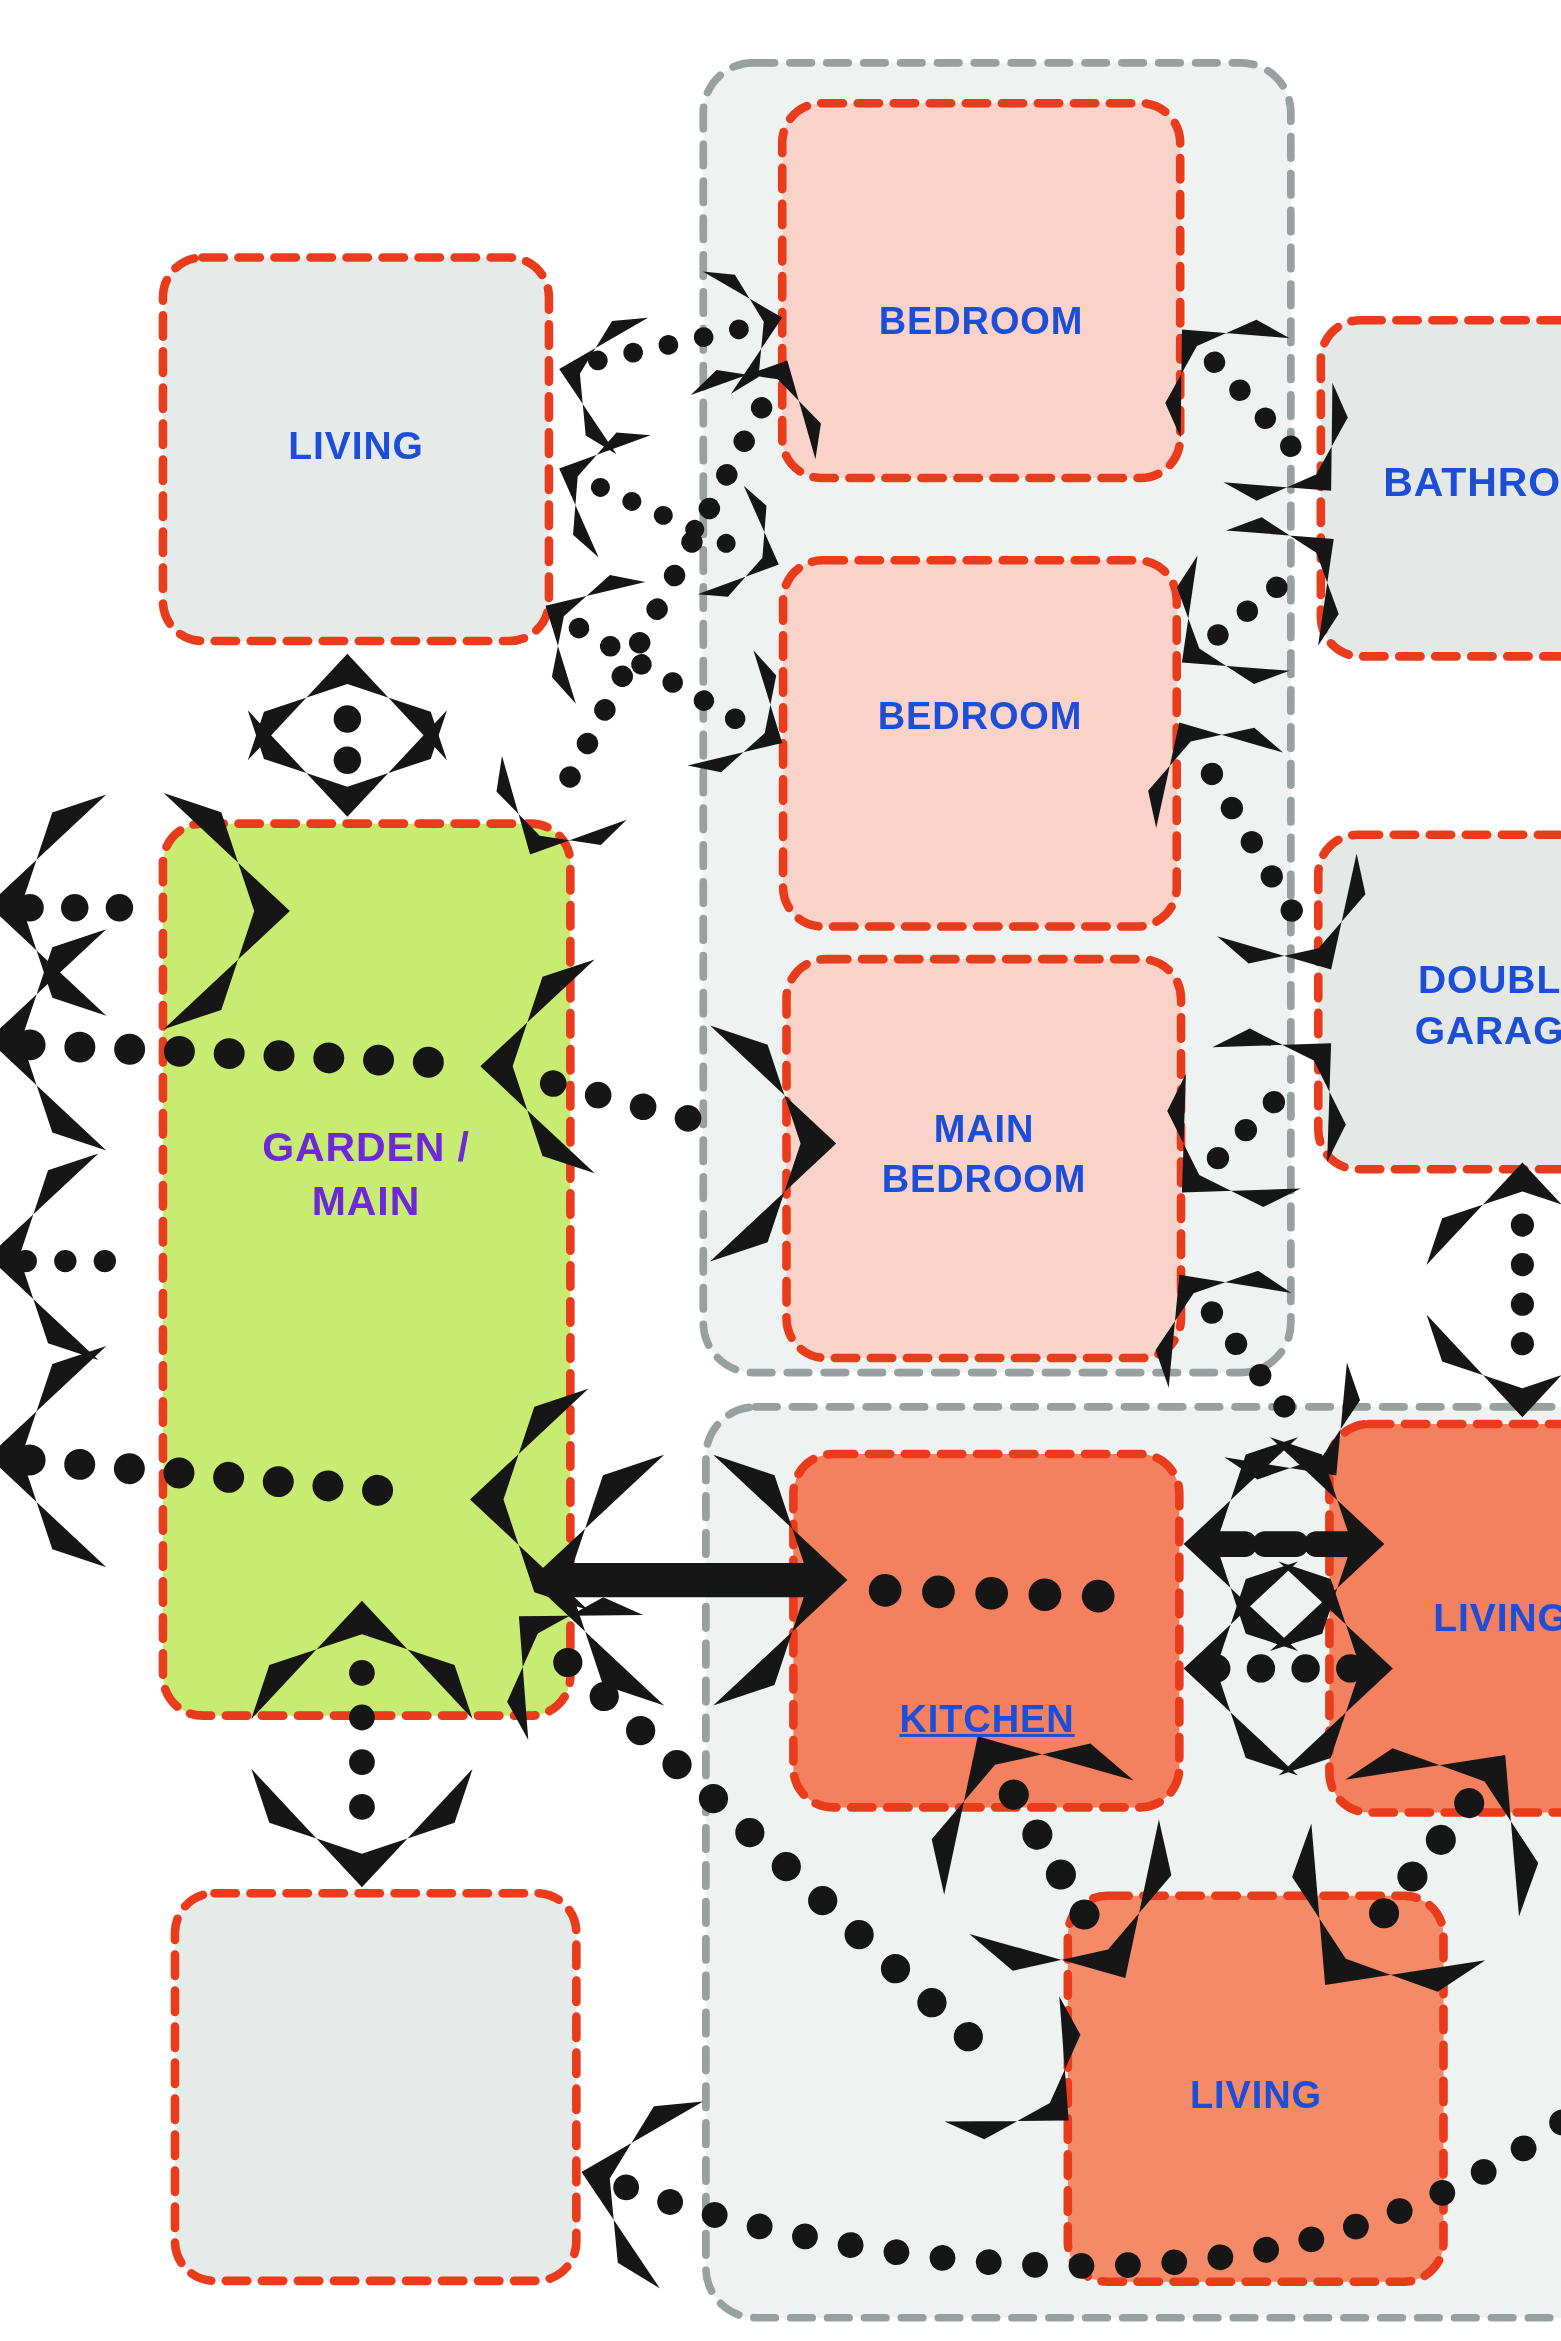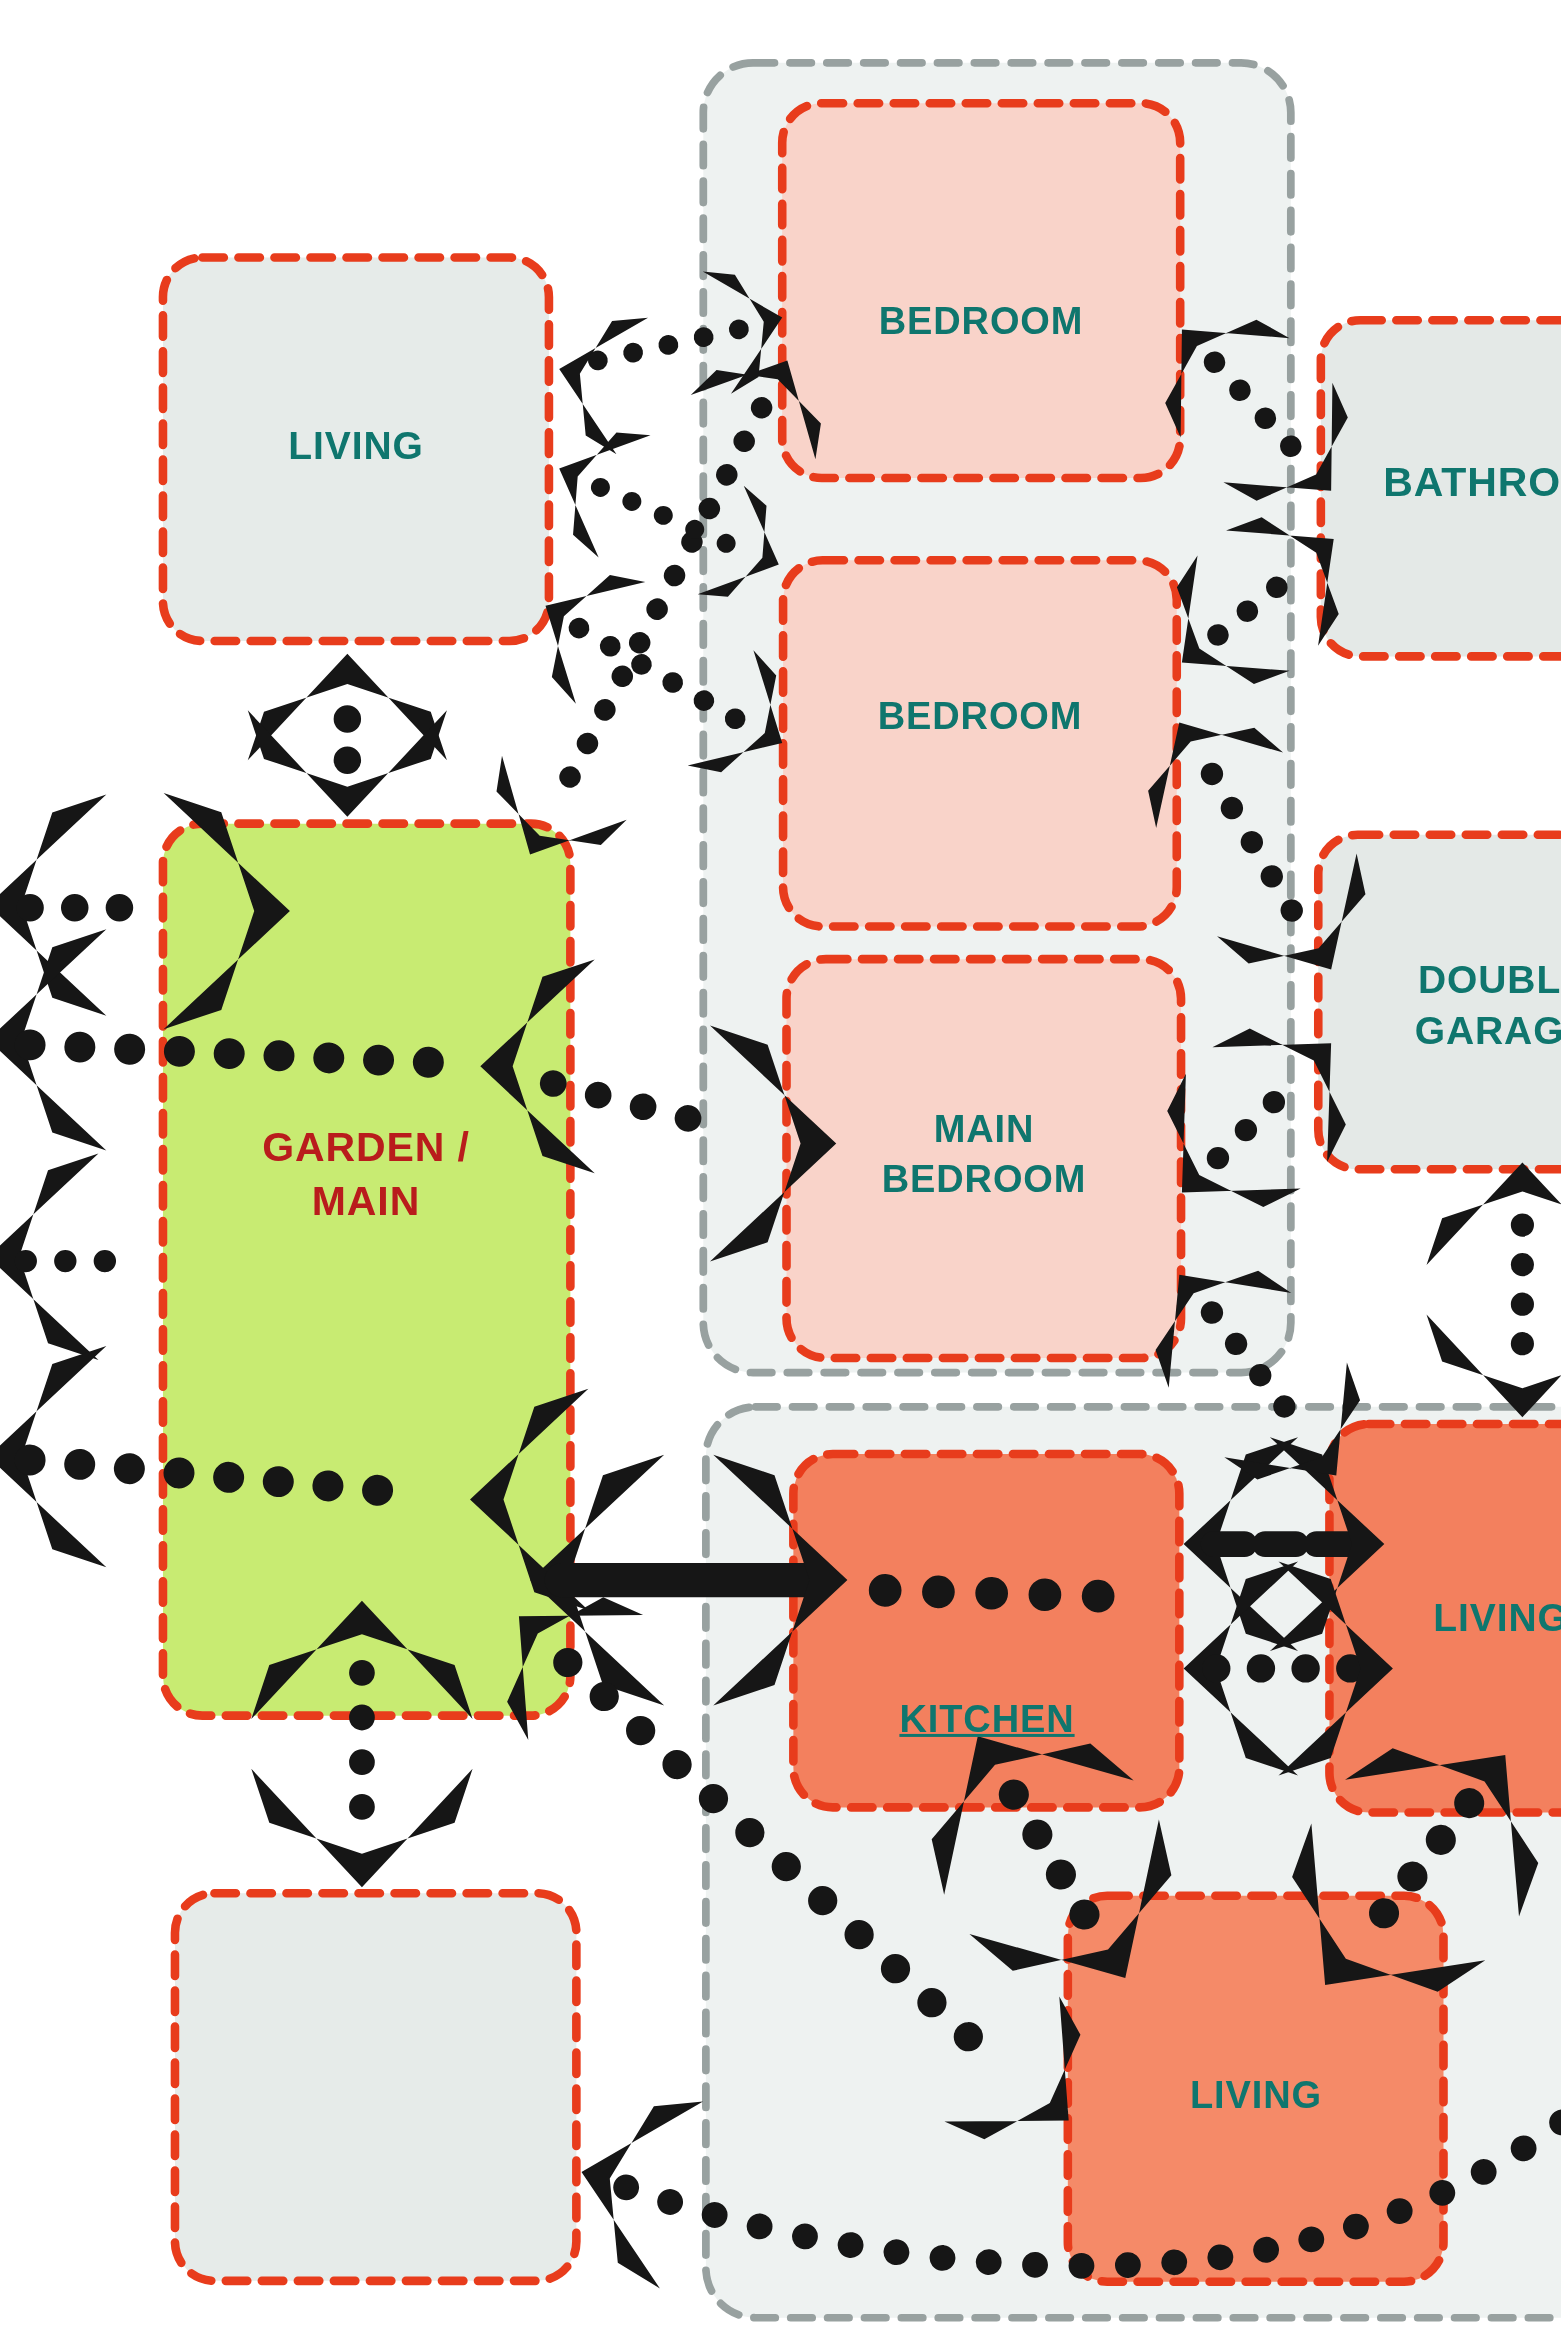--- a/index.html
+++ b/index.html
@@ -8,27 +8,27 @@
     width:1561px;height:2342px;
     overflow:hidden;
     background:#ffffff;
     font-family:"Liberation Sans", sans-serif;
   }
   .scene{position:absolute;left:0;top:0;width:1561px;height:2342px;}
   .lbl{
     position:absolute;
     text-align:center;
     font-weight:bold;
-    color:#0f766e;
+    color:#1d4ed8;
     letter-spacing:0.9px;
     line-height:1.32;
     white-space:nowrap;
     transform:translate(-50%,-50%);
   }
-  .lbl.green{color:#b91c1c;}
+  .lbl.green{color:#6d28d9;}
   .f44{font-size:38px;}
   .f46{font-size:39px;}
   .f48{font-size:41px;}
 </style>
 </head>
 <body>
 
 <div class="canvas">
 
   <svg class="scene" viewBox="0 0 1820 2730">

